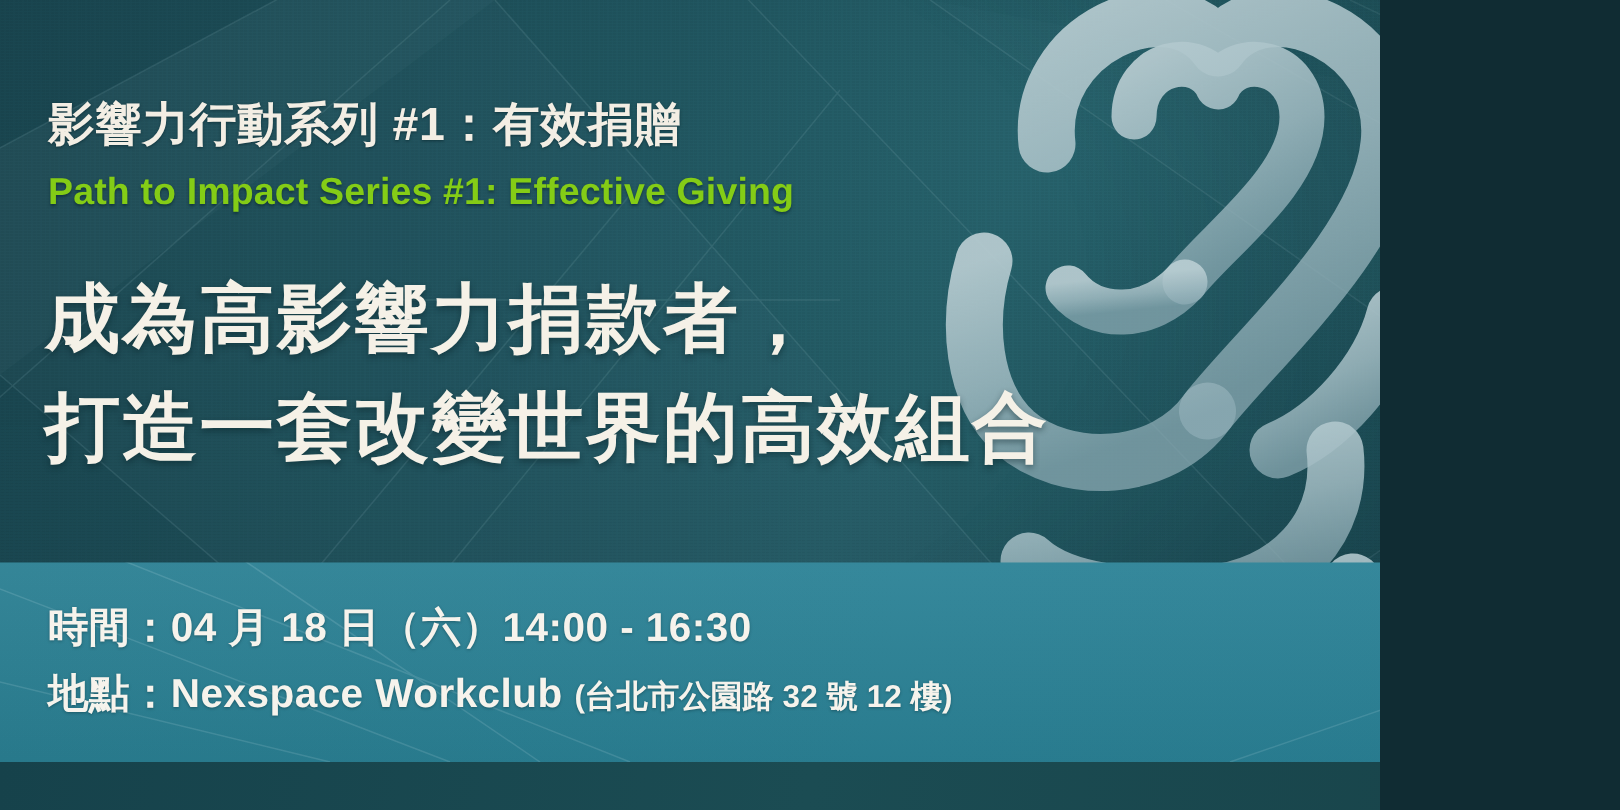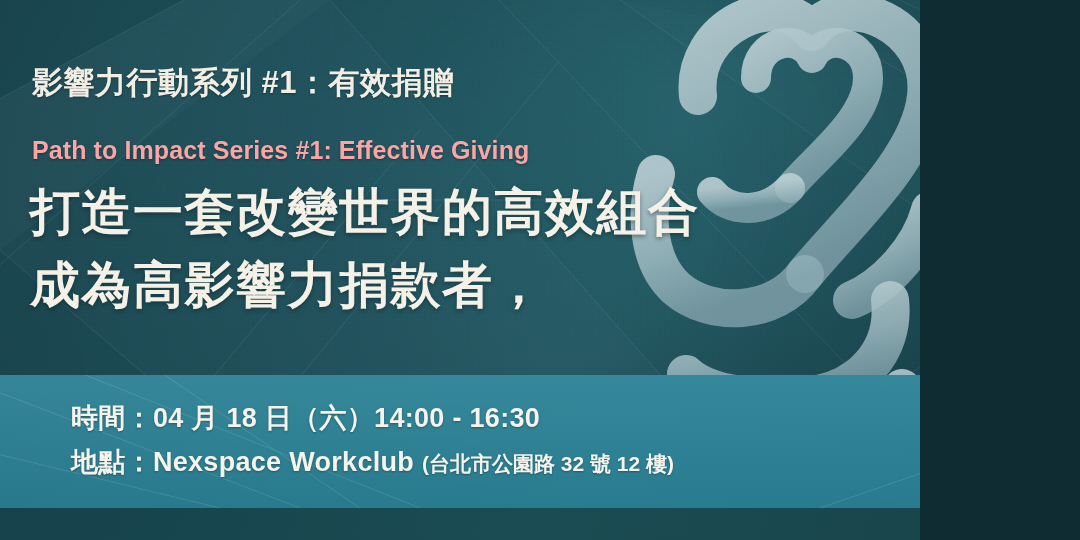--- a/index.html
+++ b/index.html
@@ -104,24 +104,23 @@
     white-space: nowrap;
     text-shadow: 0 1px 2px rgba(6,30,36,.55);
   }
   .kicker-en {
     position: absolute;
     left: 32px;
     top: 114px;
     font-size: 25px;
     font-weight: 700;
     letter-spacing: .1px;
-    color: #fca5a5;
+    color: #84cc16;
     white-space: nowrap;
     text-shadow: 0 1px 2px rgba(6,30,36,.5);
-    margin-top: 22px;
   }
   .headline {
     position: absolute;
     left: 30px;
     top: 176px;
     font-size: 50px;
     font-weight: 700;
     line-height: 73px;
     letter-spacing: 1.5px;
     color: #f5f1e7;
@@ -130,21 +129,20 @@
   }
   .headline .ln { display: block; }
 
   .meta {
     position: absolute;
     left: 32px;
     top: 396px;
     color: #f6f3ec;
     white-space: nowrap;
     text-shadow: 0 1px 2px rgba(6,35,42,.38);
-    margin-left: 39px;
   }
   .meta-row {
     font-size: 27px;
     font-weight: 700;
     line-height: 44px;
     letter-spacing: .3px;
   }
   .meta-row .sub {
     font-size: 21px;
     letter-spacing: 0;
@@ -251,22 +249,22 @@
 
   <div class="footer-strip"></div>
 
   <div class="text-layer">
 
     <div class="kicker-zh">影響力行動系列 #1：有效捐贈</div>
 
     <div class="kicker-en">Path to Impact Series #1: Effective Giving</div>
 
     <div class="headline">
+      <span class="ln">成為高影響力捐款者，</span>
       <span class="ln">打造一套改變世界的高效組合</span>
-      <span class="ln">成為高影響力捐款者，</span>
     </div>
 
     <div class="meta">
       <div class="meta-row">時間：04 月 18 日（六）14:00 - 16:30</div>
       <div class="meta-row">
         <span>地點：Nexspace Workclub</span>
         <span class="sub">(台北市公園路 32 號 12 樓)</span>
       </div>
     </div>
 

